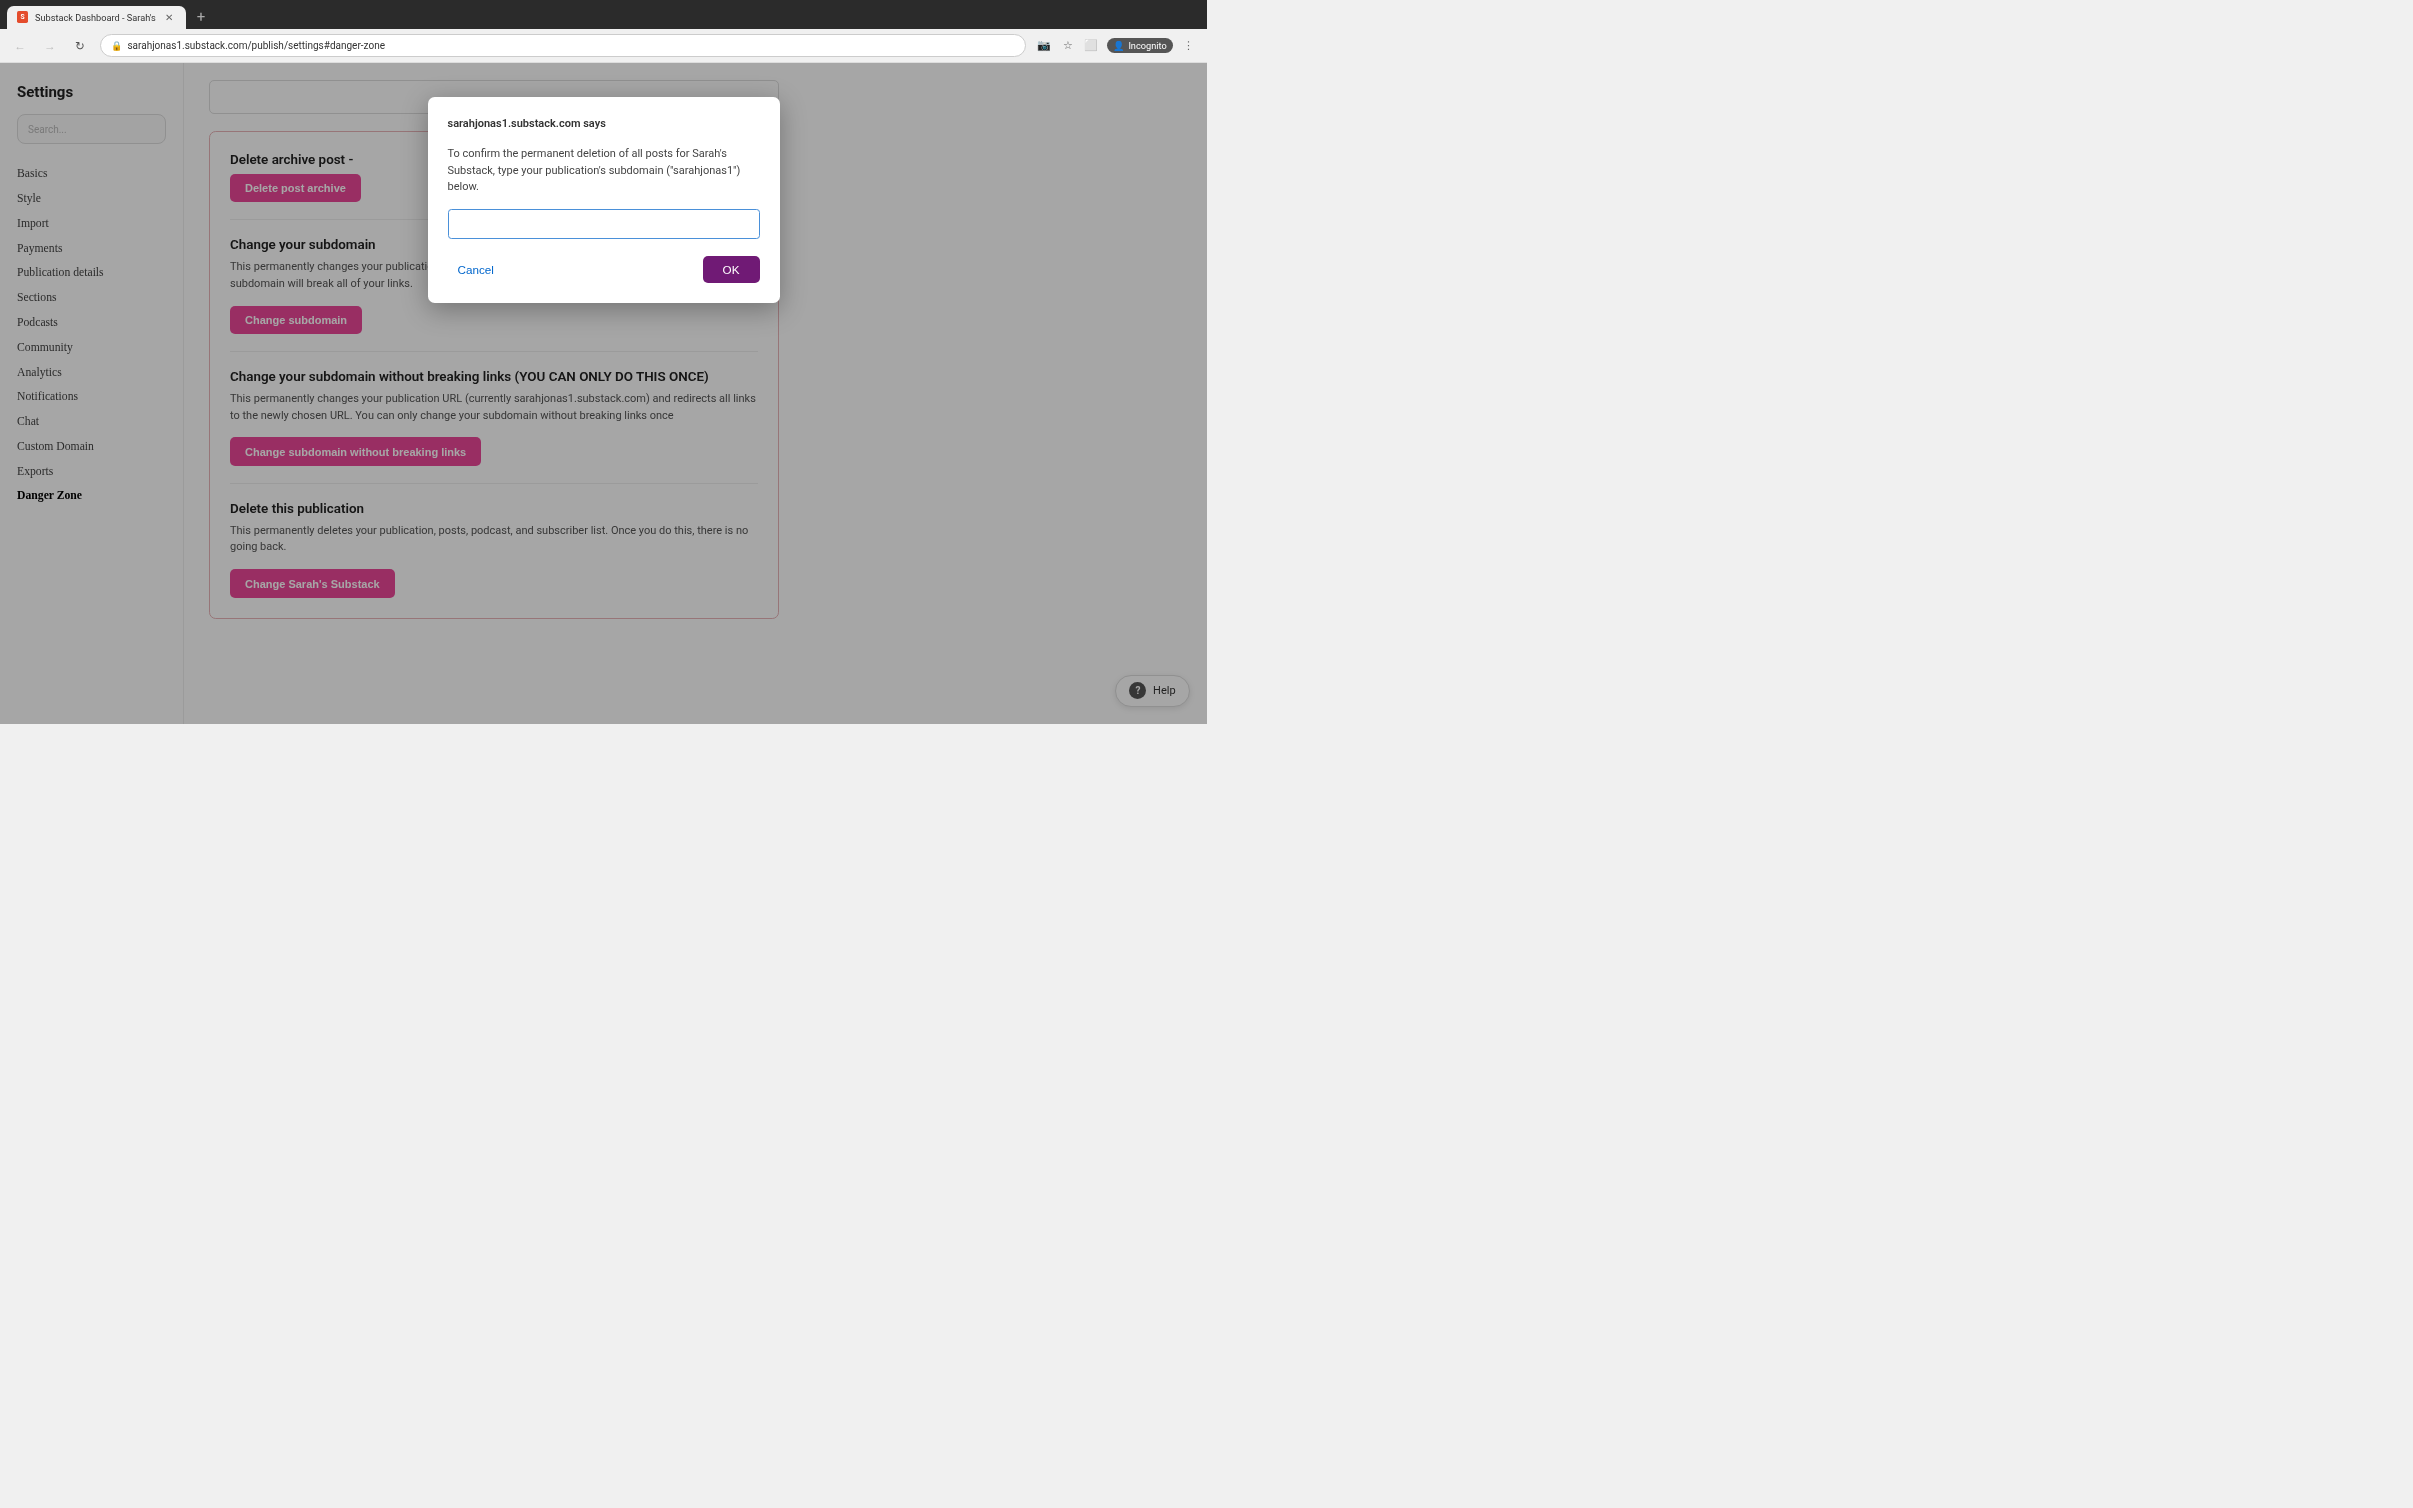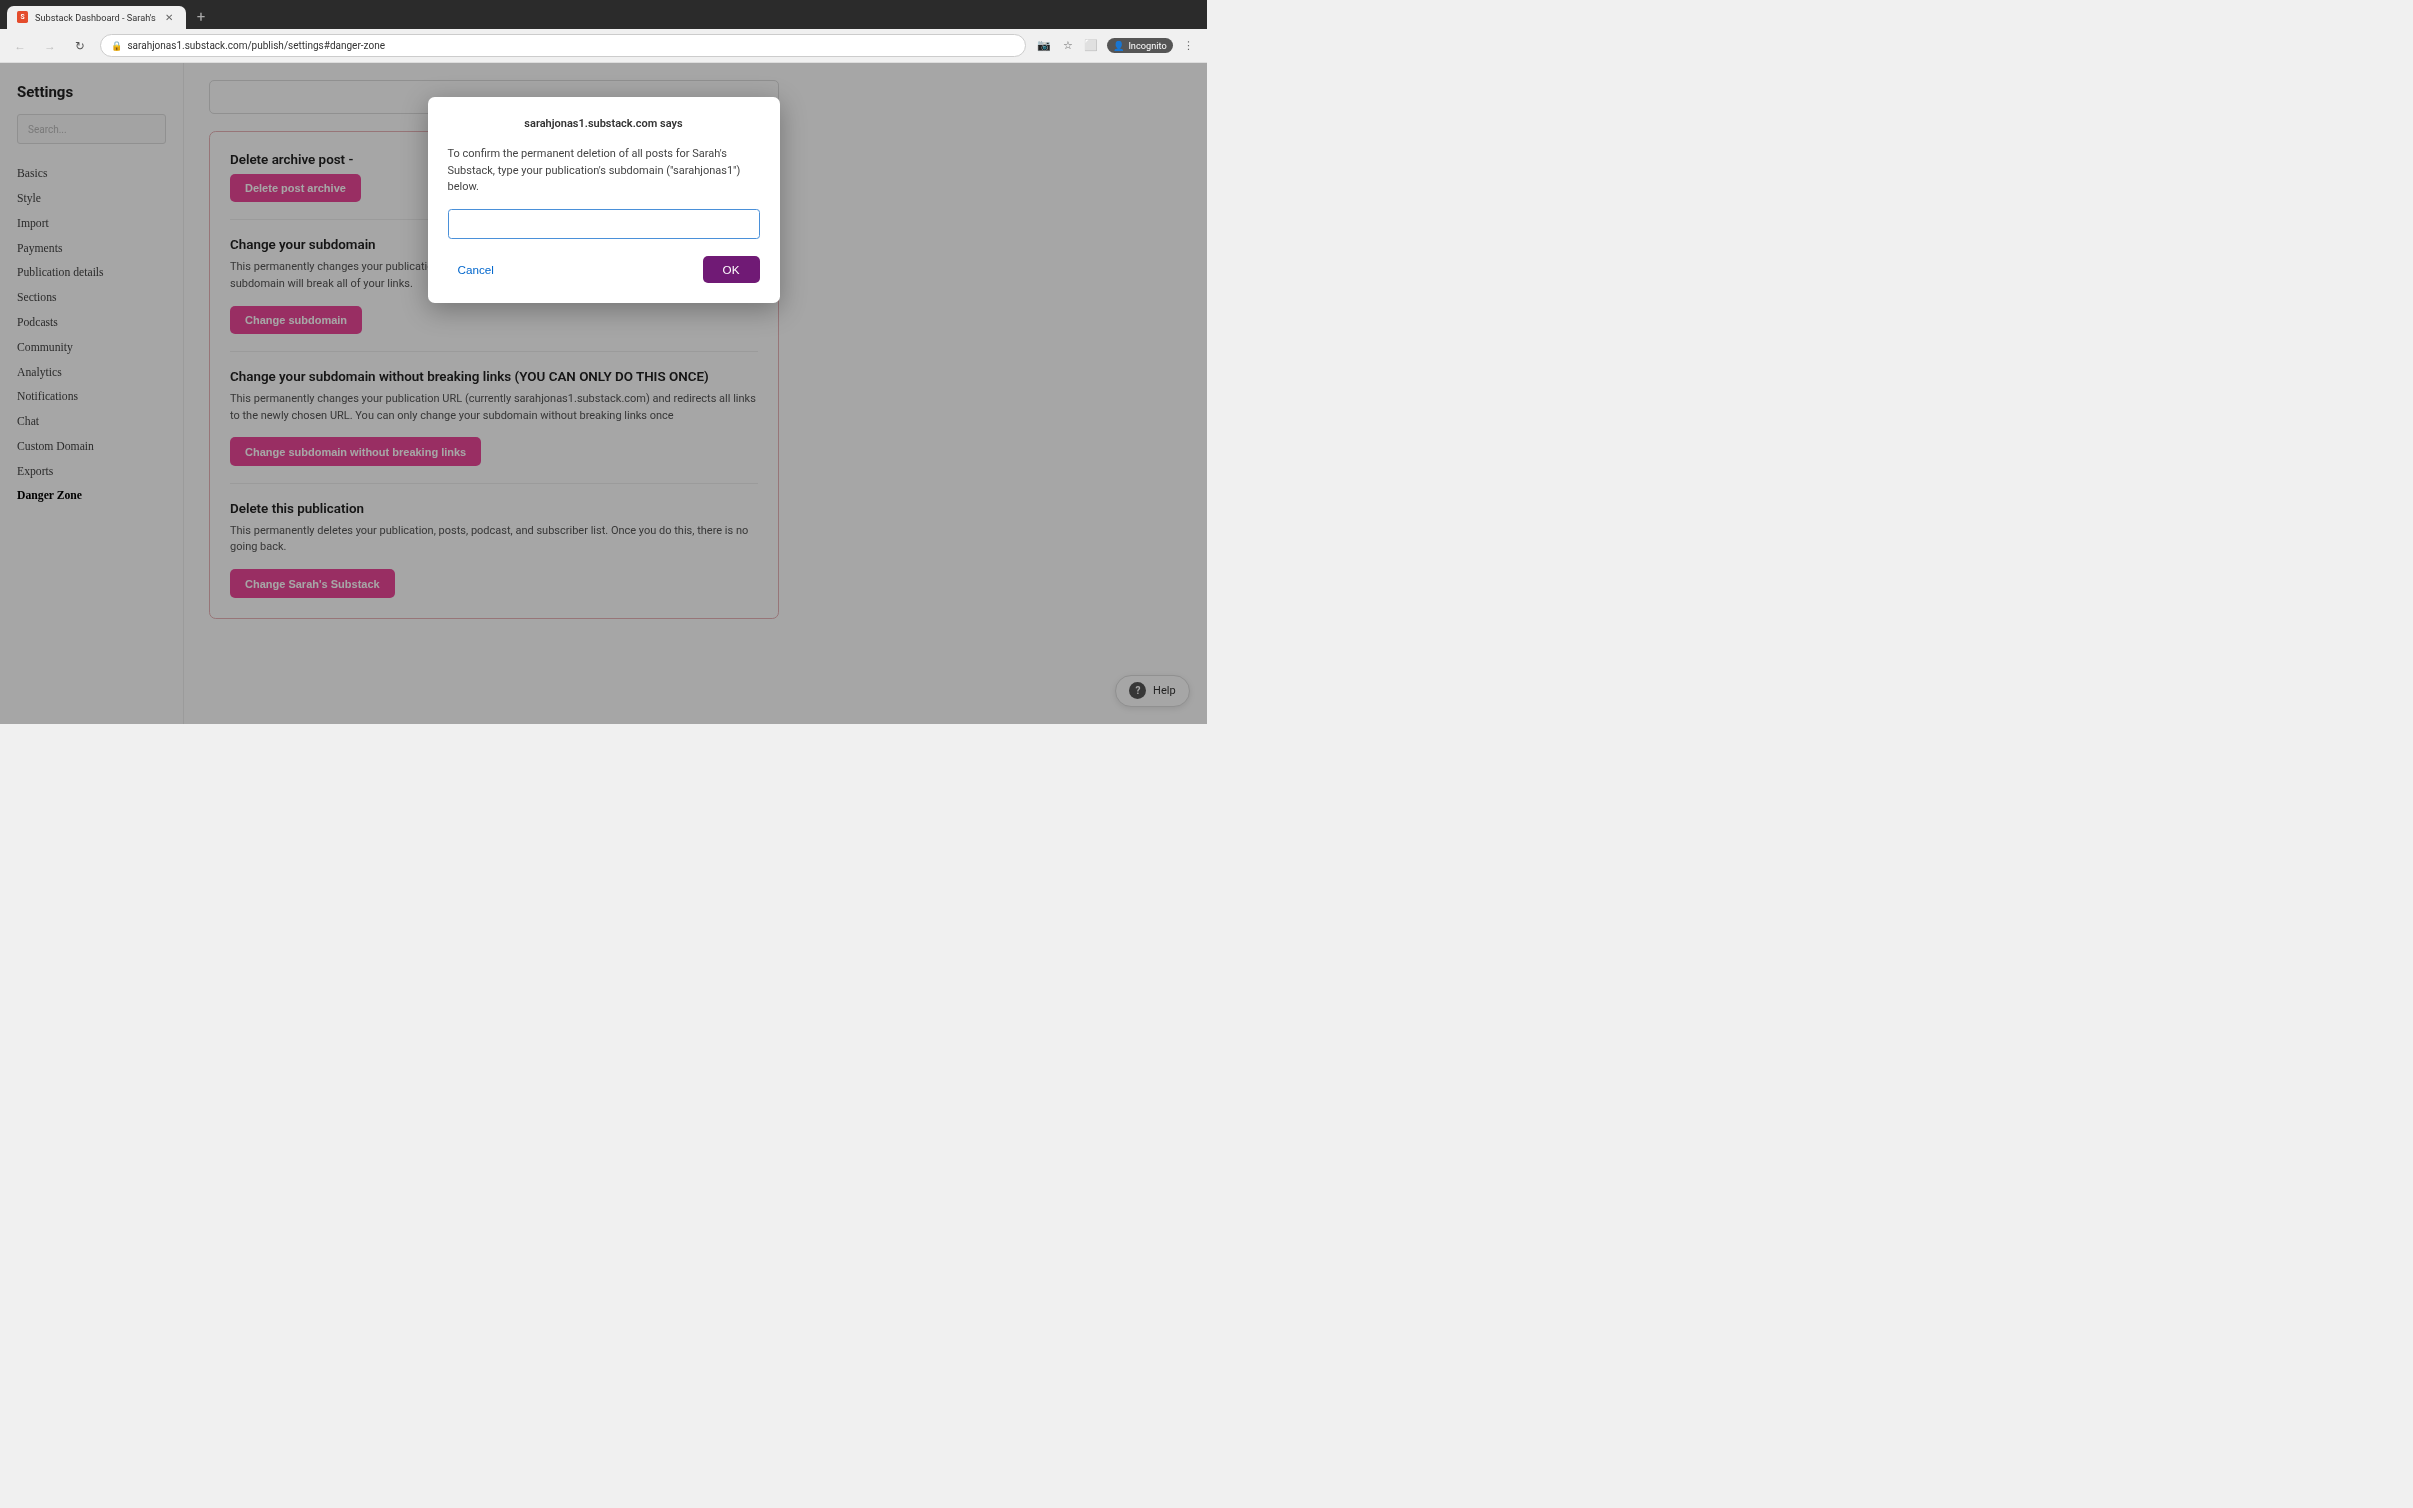--- a/index.html
+++ b/index.html
@@ -156,21 +156,21 @@
     .sidebar-title {
       font-size: 15px;
       font-weight: 700;
       color: #222;
       margin-bottom: 13.4px;
     }
     .search-box {
       width: 100%;
       height: 30px;
       border: 0.8px solid #ddd;
-      border-radius: 3px;
+      border-radius: 8px;
       padding: 0 10px;
       font-size: 11px;
       color: #999;
       background: #fafafa;
       margin-bottom: 17px;
       display: flex;
       align-items: center;
     }
     .nav-item {
       display: block;
@@ -253,21 +253,20 @@
       width: 352px;
       box-shadow: 0 6.7px 27px rgba(0,0,0,0.3);
       position: relative;
     }
 
     .modal-origin {
       font-size: 11px;
       font-weight: 600;
       color: #333;
       margin-bottom: 10px;
-      text-align: center;
     }
 
     .modal-message {
       font-size: 11px;
       color: #444;
       line-height: 1.5;
       margin-bottom: 13.4px;
       margin-top: 16px;
     }
 

